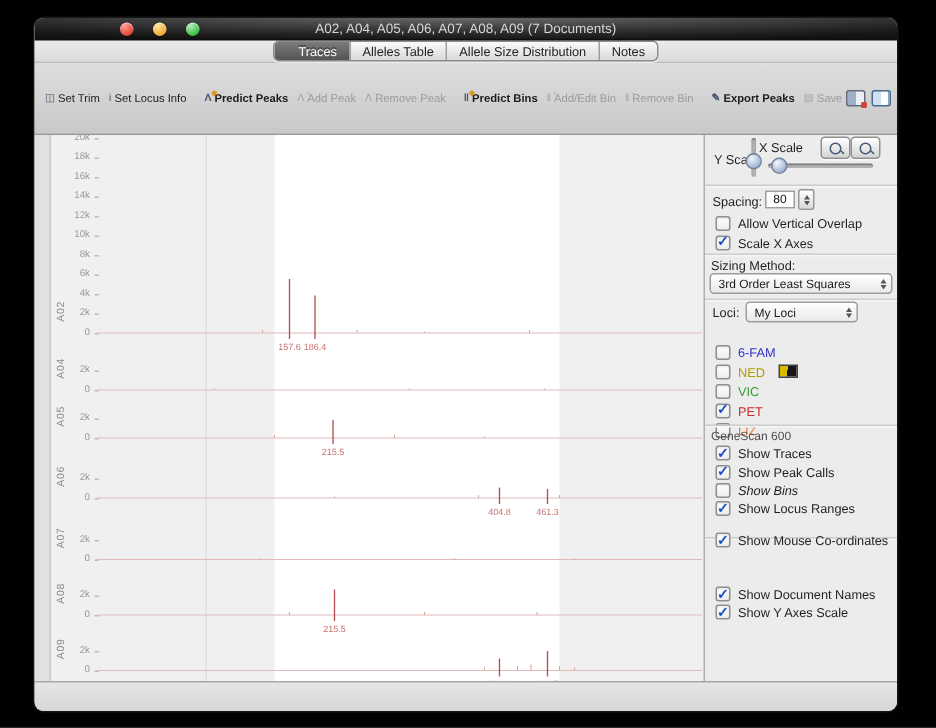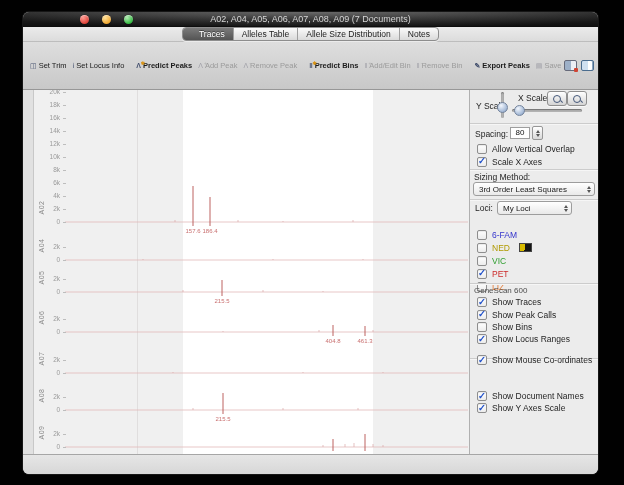--- a/index.html
+++ b/index.html
@@ -302,21 +302,21 @@
             <div class="ydash" style="top: 344px;"></div>
             <div class="rowname" style="top: 339px;">A09</div>
           </div>
       </div>
 
       <div class="sidebar">
         <span class="lab" style="left:6px;top:11px;">Y Scale</span>
         <div class="vtrack">
           <span class="sthumb vth"></span>
         </div>
-        <span class="lab" style="left:48px;top:3px;">X Scale</span>
+        <span class="lab" style="left:36px;top:3px;">X Scale</span>
         <span class="mini-btn" style="left:77px;top:1px;">
           <span class="mag"></span>
         </span>
         <span class="mini-btn" style="left:97px;top:1px;">
           <span class="mag"></span>
         </span>
         <div class="htrack">
           <span class="sthumb hth"></span>
         </div>
 
@@ -389,21 +389,21 @@
 
         <div class="list" id="showopts" style="top:206px;">
             <div class="cbrow" style="height: 12.4px;">
               <span class="cb on"></span>
               <span class="cbl">Show Traces</span>
             </div>
             <div class="cbrow" style="height: 12.4px;">
               <span class="cb on"></span>
               <span class="cbl">Show Peak Calls</span>
             </div>
-            <div class="cbrow" style="height: 12.4px;">
+            <div class="cbrow" style="height: 12.4px; font-style: italic;">
               <span class="cb"></span>
               <span class="cbl">Show Bins</span>
             </div>
             <div class="cbrow" style="height: 12.4px;">
               <span class="cb on"></span>
               <span class="cbl">Show Locus Ranges</span>
             </div>
           </div>
 
         <div class="sep" style="top:268px;"></div>

